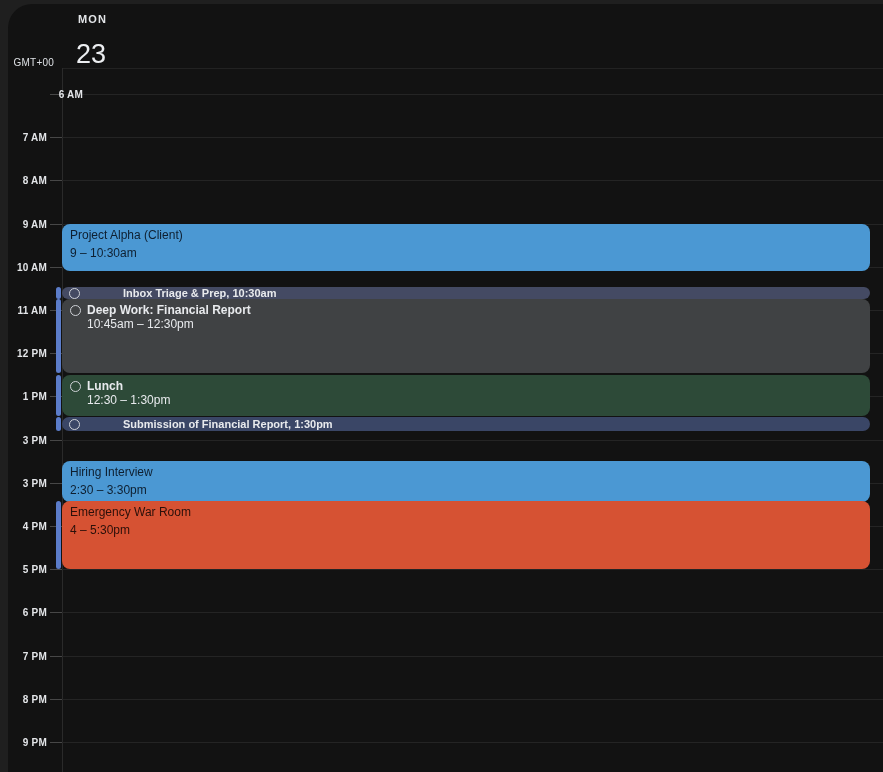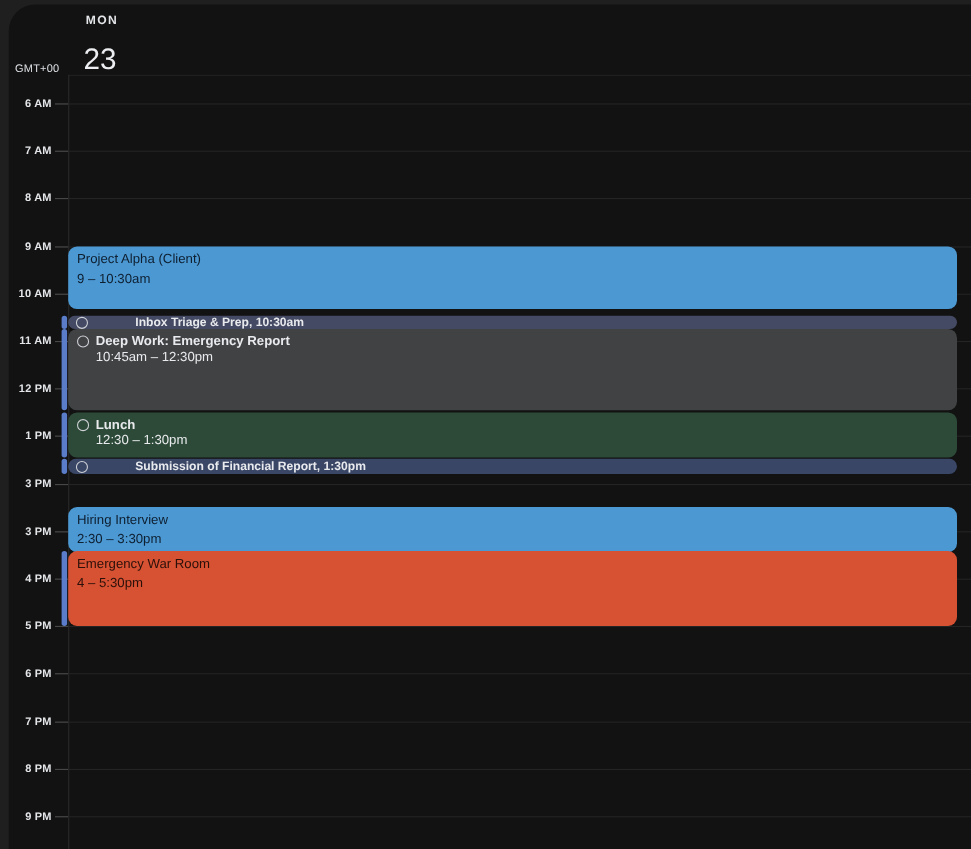--- a/index.html
+++ b/index.html
@@ -67,21 +67,21 @@
 
   <div class="weekday">MON</div>
   <div class="daynum">23</div>
   <div class="gmt">GMT+00</div>
 
   <div id="grid-layer">
     <div class="topline"></div>
     <div class="vline"></div>
   <div class="hline" style="top: 94px;"></div>
       <div class="hstub" style="top: 94px;"></div>
-      <div class="hlabel" style="top: 89px;">6 AM</div>
+      <div class="hlabel" style="top: 89px; padding-left: 36px;">6 AM</div>
       <div class="hline" style="top: 137px;"></div>
       <div class="hstub" style="top: 137px;"></div>
       <div class="hlabel" style="top: 132px;">7 AM</div>
       <div class="hline" style="top: 180px;"></div>
       <div class="hstub" style="top: 180px;"></div>
       <div class="hlabel" style="top: 175px;">8 AM</div>
       <div class="hline" style="top: 224px;"></div>
       <div class="hstub" style="top: 224px;"></div>
       <div class="hlabel" style="top: 219px;">9 AM</div>
       <div class="hline" style="top: 267px;"></div>
@@ -116,34 +116,34 @@
       <div class="hlabel" style="top: 651px;">7 PM</div>
       <div class="hline" style="top: 699px;"></div>
       <div class="hstub" style="top: 699px;"></div>
       <div class="hlabel" style="top: 694px;">8 PM</div>
       <div class="hline" style="top: 742px;"></div>
       <div class="hstub" style="top: 742px;"></div>
       <div class="hlabel" style="top: 737px;">9 PM</div>
     </div>
 
   <div id="events-layer">
-      <div class="event block" style="background: rgb(75, 152, 211); color: rgb(14, 31, 48); top: 224px; height: 57px;">
+      <div class="event block" style="background: rgb(75, 152, 211); color: rgb(14, 31, 48); top: 224px; height: 47px;">
         <div class="etitle-plain">Project Alpha (Client)</div>
         <div class="etime-plain">9 – 10:30am</div>
       </div>
       <div class="event bar" style="background: rgb(68, 74, 99); color: rgb(232, 234, 237); top: 287px; height: 12px;">
         <div class="notch" style="background: rgb(91, 124, 201);"></div>
         <span class="circle"></span>
         <span class="bar-text">Inbox Triage &amp; Prep, 10:30am</span>
       </div>
       <div class="event block" style="background: rgb(64, 66, 68); color: rgb(232, 234, 237); top: 299px; height: 74px;">
         <div class="notch" style="background: rgb(91, 124, 201);"></div>
         <div class="line1">
           <span class="circle"></span>
-          <span class="etitle">Deep Work: Emergency Report</span>
+          <span class="etitle">Deep Work: Financial Report</span>
         </div>
         <div class="etime">10:45am – 12:30pm</div>
       </div>
       <div class="event block" style="background: rgb(45, 74, 56); color: rgb(232, 234, 237); top: 375px; height: 41px;">
         <div class="notch" style="background: rgb(91, 124, 201);"></div>
         <div class="line1">
           <span class="circle"></span>
           <span class="etitle">Lunch</span>
         </div>
         <div class="etime">12:30 – 1:30pm</div>

